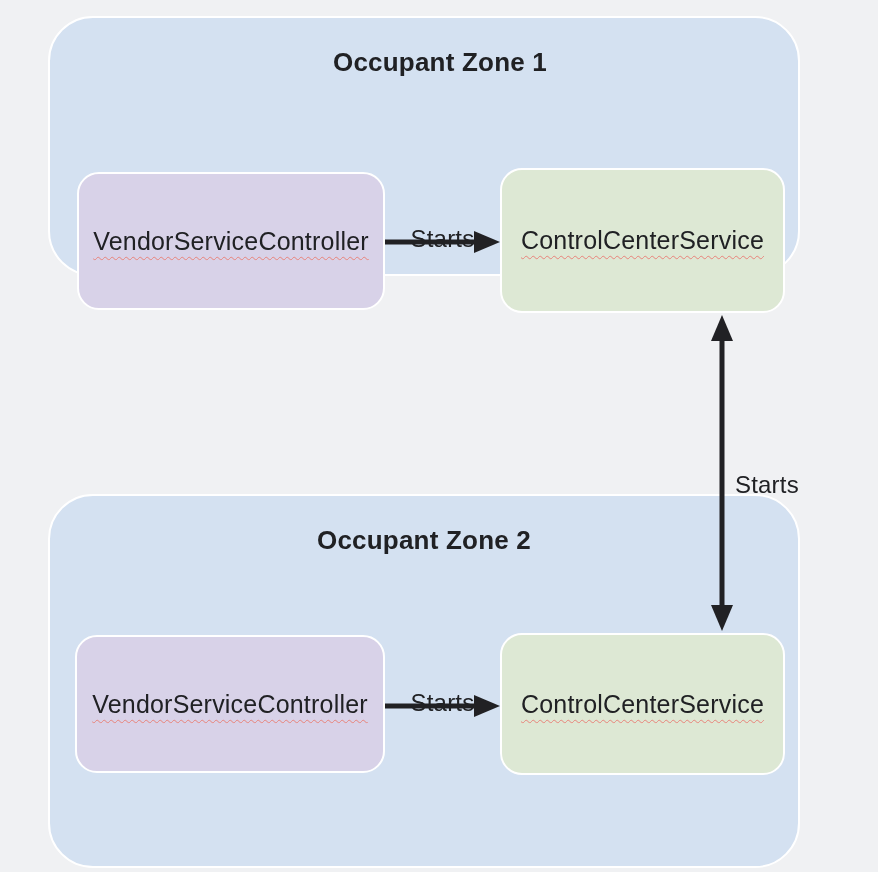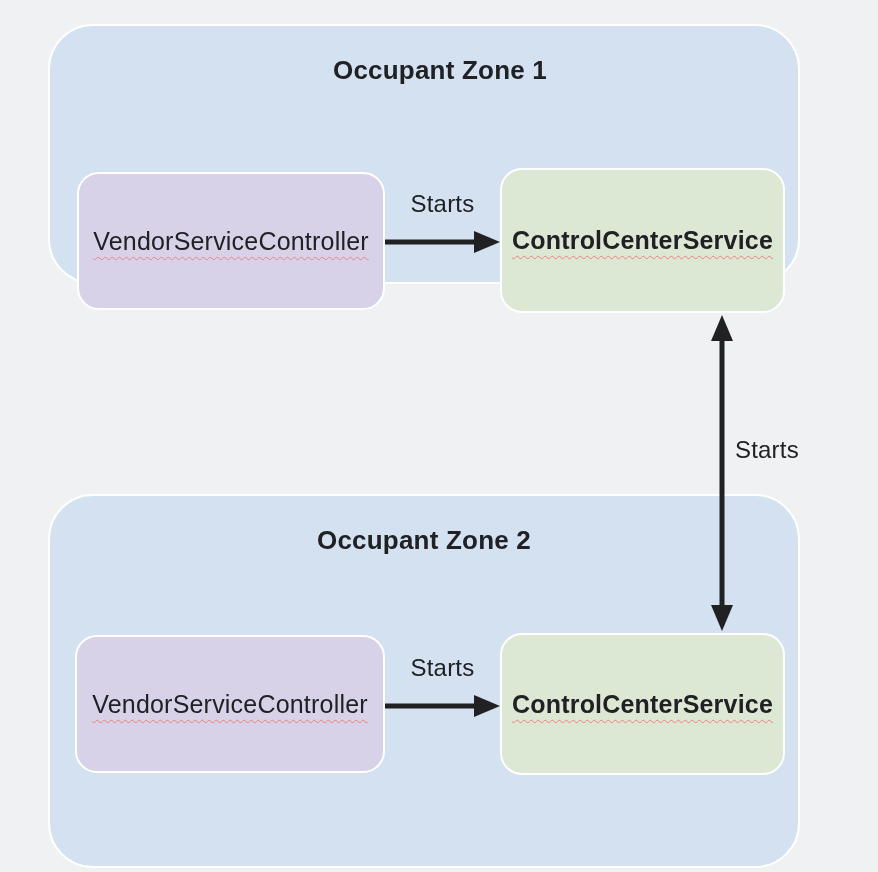--- a/index.html
+++ b/index.html
@@ -17,21 +17,21 @@
   }
   .zone {
     position: absolute;
     left: 48px;
     width: 752px;
     background: var(--zone-fill, #d4e1f1);
     border: 2px solid #ffffff;
     border-radius: 45px;
     box-sizing: border-box;
   }
-  .zone-1 { top: 24px;  height: 260px; padding-left: 32px; }
+  .zone-1 { top: 16px;  height: 260px; padding-left: 32px; }
   .zone-2 { top: 494px; height: 374px; }
   .zone-title {
     margin-top: 29px;
     text-align: center;
     font-size: 26px;
     font-weight: bold;
     letter-spacing: 0.2px;
   }
   .node {
     position: absolute;
@@ -46,29 +46,30 @@
   }
   .node .node-label {
     text-decoration-line: underline;
     text-decoration-style: wavy;
     text-decoration-color: var(--spellcheck, #e8837a);
     text-decoration-thickness: 1px;
     text-underline-offset: 6px;
     white-space: nowrap;
   }
   .vendor { background: var(--vendor-fill, #d8d2e8); }
-  .control { background: var(--control-fill, #dde8d4); font-weight: bold; }
+  .control { background: var(--control-fill, #dde8d4); }
   .vendor-1  { left: 77px;  top: 172px; width: 308px; height: 138px; }
   .control-1 { left: 500px; top: 168px; width: 285px; height: 145px; }
   .vendor-2  { left: 75px;  top: 635px; width: 310px; height: 138px; }
   .control-2 { left: 500px; top: 633px; width: 285px; height: 142px; }
   .edge-label {
     position: absolute;
     font-size: 24px;
     letter-spacing: 0.2px;
+    margin-top: 35px;
   }
   .starts-1 { left: 385px; top: 190px; width: 115px; text-align: center; }
   .starts-2 { left: 385px; top: 654px; width: 115px; text-align: center; }
   .connect-label { left: 735px; top: 436px; }
   .arrow-layer {
     position: absolute;
     left: 0; top: 0;
     width: 878px;
     height: 872px;
     pointer-events: none;

